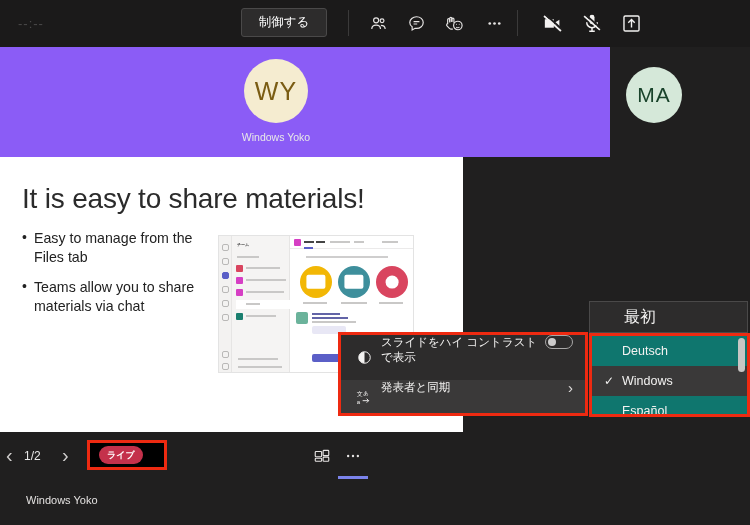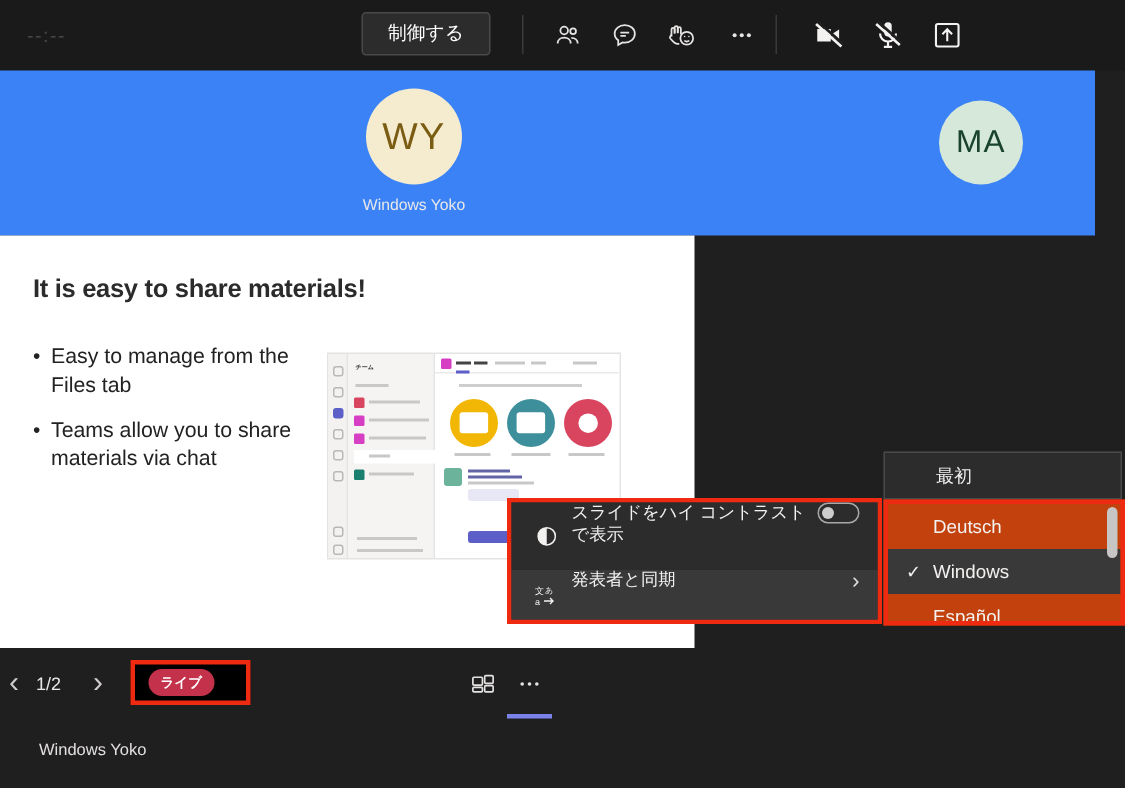--- a/index.html
+++ b/index.html
@@ -60,22 +60,22 @@
     border-radius: 3px;
     display: flex; align-items: center; justify-content: center;
     gap: 7px;
     cursor: pointer;
   }
   .leave-btn .lbl { color: #fff; font-size: 12.5px; }
 
   
   .stage {
     position: absolute; left: 0; top: 47px;
-    width: 730px; height: 110px;
-    background: #3b82f6;
+    width: 610px; height: 110px;
+    background: #8b5cf6;
   }
   .tile { position: absolute; text-align: center; }
   .avatar {
     border-radius: 50%;
     display: flex; align-items: center; justify-content: center;
     font-size: 25px;
     font-weight: 400;
     letter-spacing: 1px;
     margin: 0 auto;
   }
@@ -92,22 +92,22 @@
   
   .slide-wrap {
     position: absolute; left: 0; top: 157px;
     width: 463px; height: 275px;
     background: #ffffff;
     overflow: hidden;
   }
   .slide-title {
     position: absolute; left: 22px; top: 26px;
     color: #2b2b2b;
-    font-size: 17px;
-    font-weight: 700;
+    font-size: 28px;
+    font-weight: 400;
     letter-spacing: -0.2px;
   }
   .bullets {
     position: absolute; left: 22px; top: 72px;
     width: 195px;
     color: #222;
     font-size: 14.2px;
     line-height: 1.33;
   }
   .bullets li { list-style: none; position: relative; padding-left: 12px; margin-bottom: 11px; }
@@ -171,25 +171,25 @@
 
   
   .lang-hdr {
     position: absolute; left: 589px; top: 301px;
     width: 159px; height: 32px;
     background: #2d2c2c;
     border: 1px solid #4a4949;
     display: flex; align-items: center;
     z-index: 38;
   }
-  .lang-hdr span { color: #f3f2f1; font-size: 12px; margin-left: 34px; font-family: Liberation Serif, serif; }
+  .lang-hdr span { color: #f3f2f1; font-size: 16px; margin-left: 34px; font-family: Liberation Serif, serif; }
   .lang-list {
     position: absolute; left: 589px; top: 333px;
     width: 161px; height: 84px;
-    background: #c2410c;
+    background: #0f766e;
     border: 3px solid #ee2a11;
     border-top: 3px solid #ee2a11;
     overflow: hidden;
     z-index: 39;
   }
   .lang-item {
     position: relative;
     height: 30px;
     display: flex; align-items: center;
     padding-left: 6px;

